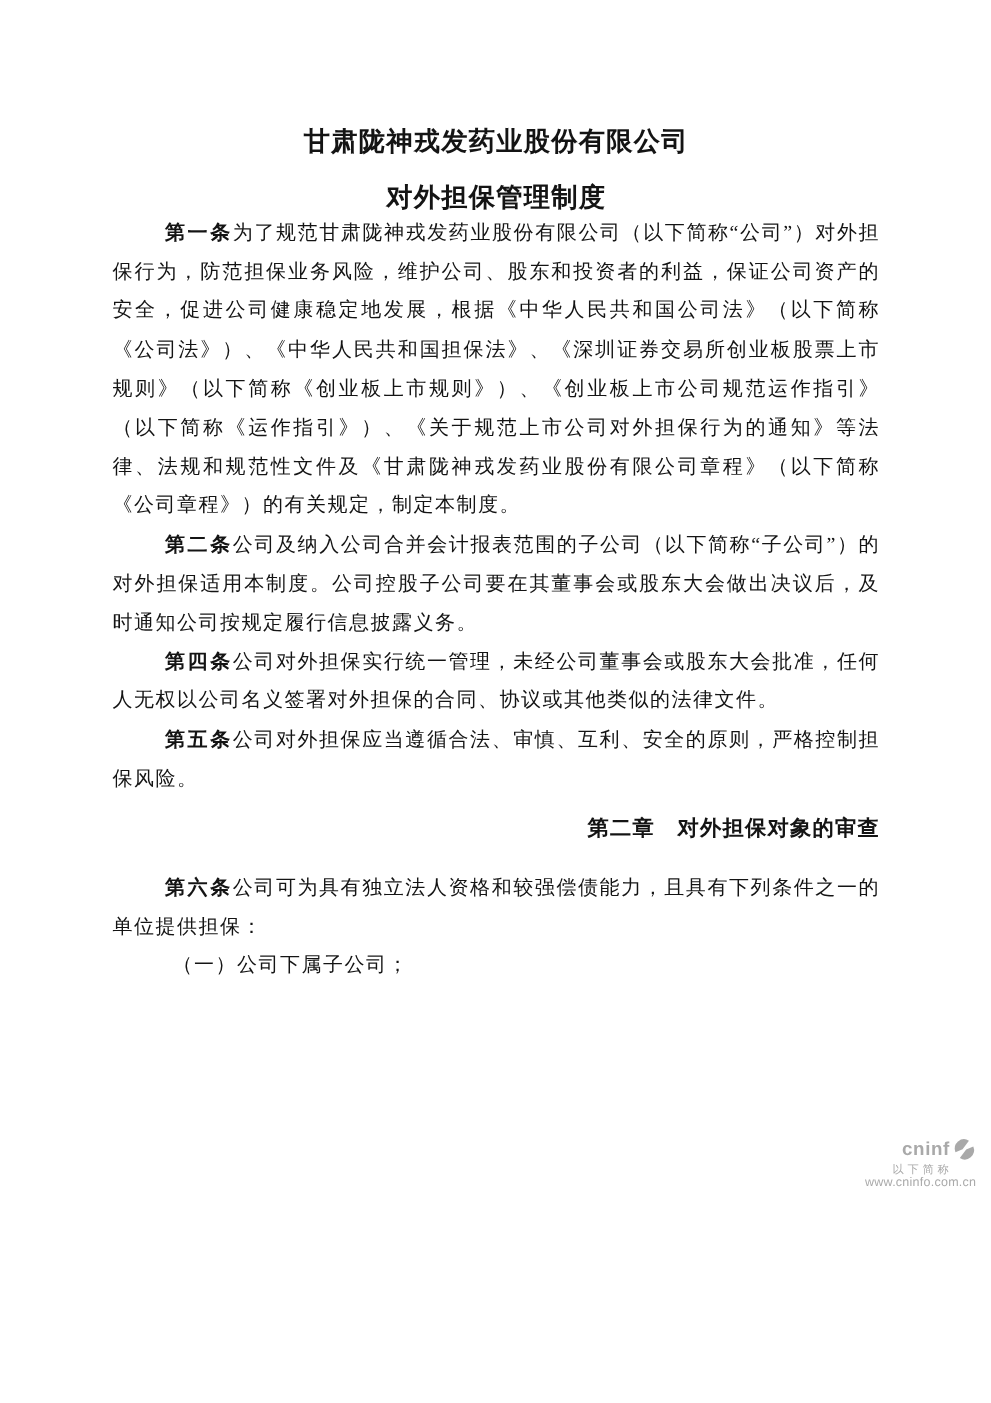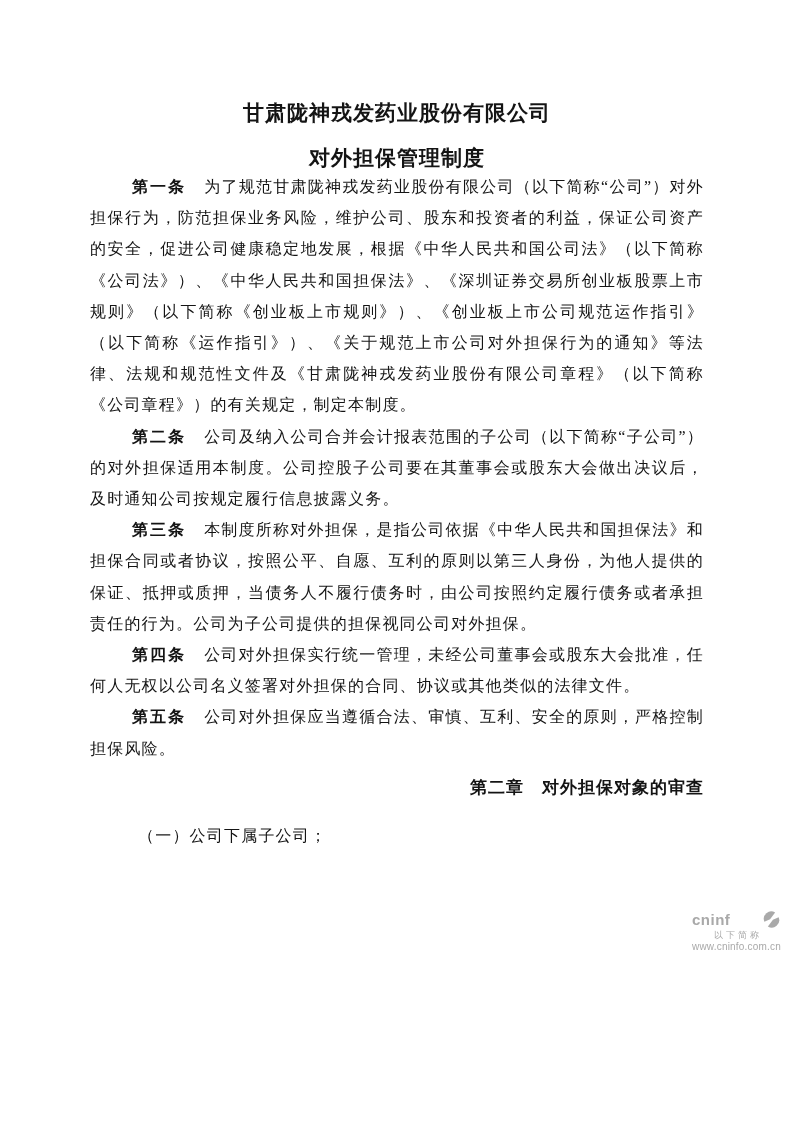--- a/index.html
+++ b/index.html
@@ -41,36 +41,35 @@
     font-size:16px;
     line-height:31.2px;
     letter-spacing:1.2px;
     text-align:justify;
     text-indent:42px;
   }
   p.item { text-indent:48px; }
   .art-label {
     font-weight:bold;
     letter-spacing:2px;
-    margin-right:18px;
   }
   .cninfo {
     position:absolute;
     right:12px;
     bottom:9px;
     color:#a9a9a9;
     font-family:"Liberation Sans","DejaVu Sans",sans-serif;
     text-align:center;
     line-height:1;
     user-select:none;
   }
   .cninfo-top {
     display:flex;
     align-items:center;
-    justify-content:space-between;
+    justify-content:flex-end;
     gap:2px;
   }
   .cninfo-brand {
     font-weight:bold;
     font-size:15px;
     letter-spacing:0.5px;
   }
   .cninfo-swirl { width:19px; height:19px; fill:#a9a9a9; }
   .cninfo-cn {
     font-size:9px;
@@ -91,28 +90,28 @@
   <div class="doc">
 
     <div class="title title-1">甘肃陇神戎发药业股份有限公司</div>
     <div class="title title-2">对外担保管理制度</div>
 
 
     <p class="article"><b class="art-label">第一条</b><span>为了规范甘肃陇神戎发药业股份有限公司（以下简称“公司”）对外担保行为，防范担保业务风险，维护公司、股东和投资者的利益，保证公司资产的安全，促进公司健康稳定地发展，根据《中华人民共和国公司法》（以下简称《公司法》）、《中华人民共和国担保法》、《深圳证券交易所创业板股票上市规则》（以下简称《创业板上市规则》）、《创业板上市公司规范运作指引》（以下简称《运作指引》）、《关于规范上市公司对外担保行为的通知》等法律、法规和规范性文件及《甘肃陇神戎发药业股份有限公司章程》（以下简称《公司章程》）的有关规定，制定本制度。</span></p>
 
     <p class="article"><b class="art-label">第二条</b><span>公司及纳入公司合并会计报表范围的子公司（以下简称“子公司”）的对外担保适用本制度。公司控股子公司要在其董事会或股东大会做出决议后，及时通知公司按规定履行信息披露义务。</span></p>
 
-    <p class="article"><b class="art-label">第三条</b><span>本制度所称对外担保，是指公司依据《中华人民共和国担保法》和担保合同或者协议，按照公平、自愿、互利的原则以第三人身份，为他人提供的保证、抵押或质押，当债务人不履行债务时，由公司按照约定履行债务或者承担责任的行为。公司为子公司提供的担保视同公司对外担保。</span></p>
 
     <p class="article"><b class="art-label">第四条</b><span>公司对外担保实行统一管理，未经公司董事会或股东大会批准，任何人无权以公司名义签署对外担保的合同、协议或其他类似的法律文件。</span></p>
 
     <p class="article"><b class="art-label">第五条</b><span>公司对外担保应当遵循合法、审慎、互利、安全的原则，严格控制担保风险。</span></p>
 
     <div class="chapter-heading chapter-2">第二章　对外担保对象的审查</div>
 
+    <p class="article"><b class="art-label">第六条</b><span>公司可为具有独立法人资格和较强偿债能力，且具有下列条件之一的单位提供担保：</span></p>
 
     <p class="article item">（一）公司下属子公司；</p>
 
   </div>
 
   <div class="cninfo">
     <div class="cninfo-top">
       <span class="cninfo-brand">cninf</span>
       <svg class="cninfo-swirl" viewBox="0 0 24 24" aria-hidden="true">
         <path d="M3.0 14.8 A 9.4 9.4 0 0 1 16.6 3.2 L 10.2 11.8 Z"></path>

